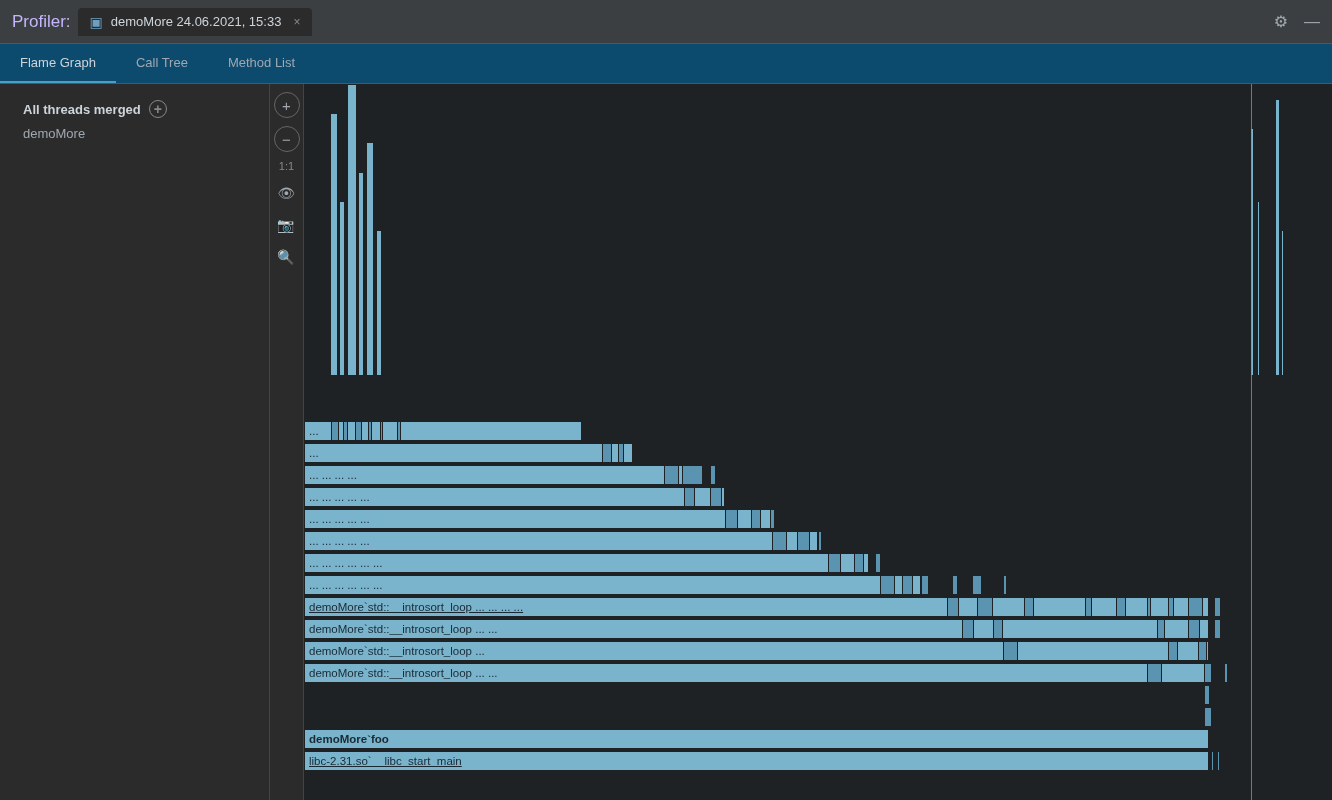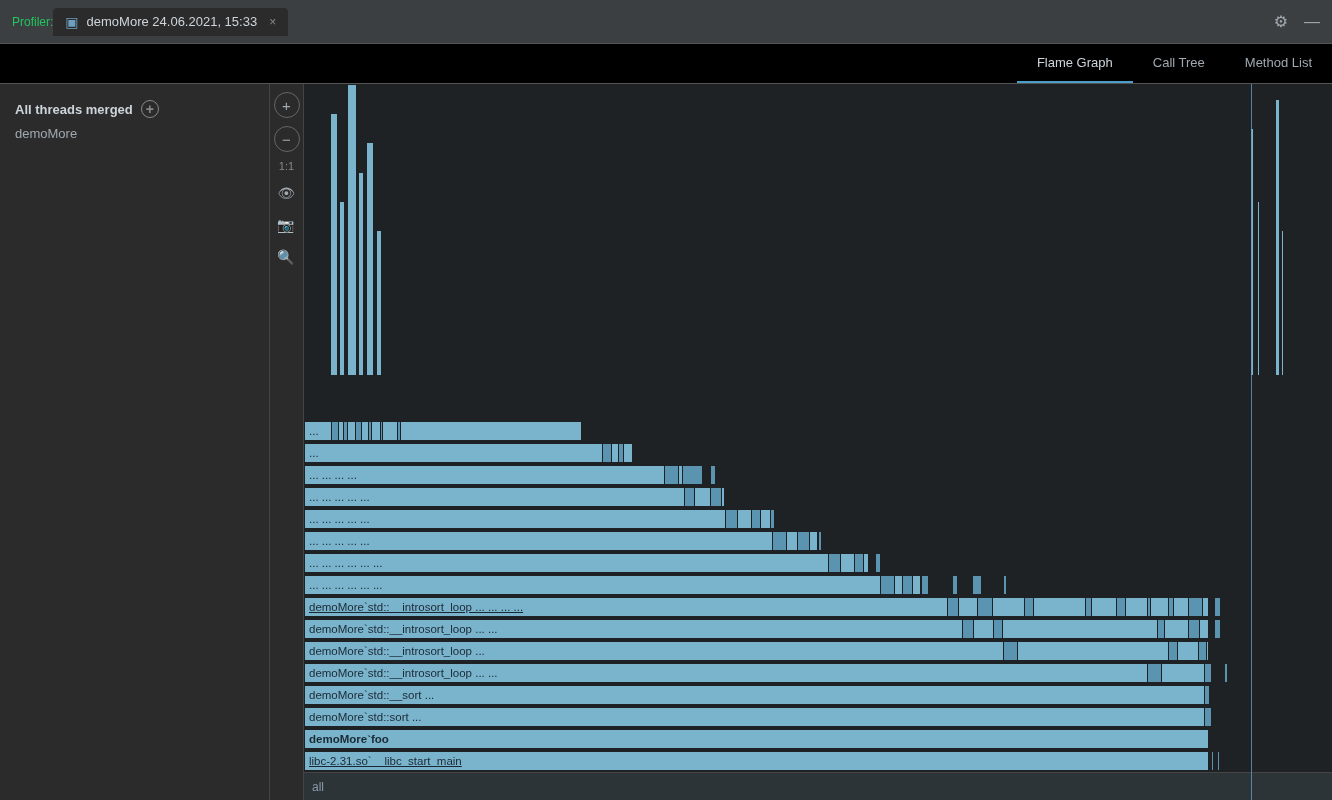--- a/index.html
+++ b/index.html
@@ -16,23 +16,23 @@
     
     #title-bar {
       display: flex;
       align-items: center;
       background: #3c3f41;
       height: 44px;
       padding: 0 12px;
       border-bottom: 1px solid #555;
     }
     #title-bar .profiler-label {
-      color: #22c55e;
-      margin-right: 0;
-      font-size: 12px;
+      color: #c4b5fd;
+      margin-right: 7px;
+      font-size: 17px;
     }
     #title-bar .tab-title {
       display: flex;
       align-items: center;
       background: #2b2b2b;
       border-radius: 4px 4px 0 0;
       padding: 6px 12px;
       color: #cdd4da;
       font-size: 13px;
       gap: 8px;
@@ -51,25 +51,24 @@
     #title-bar .gear-icon, #title-bar .minus-icon {
       color: #a0a8b0;
       font-size: 16px;
       margin-left: 16px;
       cursor: pointer;
     }
 
     
     #tab-bar {
       display: flex;
-      background: #000000;
+      background: #0c4a6e;
       border-bottom: 1px solid #555;
       height: 40px;
       align-items: stretch;
-      justify-content: flex-end;
     }
     .tab-item {
       display: flex;
       align-items: center;
       padding: 0 20px;
       cursor: pointer;
       color: #a0a8b0;
       font-size: 13px;
       border-bottom: 2px solid transparent;
     }
@@ -82,21 +81,21 @@
     #main {
       display: flex;
       height: calc(800px - 84px);
     }
 
     
     #sidebar {
       width: 270px;
       background: #2b2b2b;
       border-right: 1px solid #444;
-      padding: 12px 3px;
+      padding: 12px 11px;
       flex-shrink: 0;
     }
     .sidebar-title {
       display: flex;
       align-items: center;
       padding: 4px 12px;
       font-weight: bold;
       font-size: 13px;
       color: #cdd4da;
     }
@@ -394,36 +393,31 @@
             <div class="narrow-block" style="left: 84%; width: 1%; background: rgb(90, 148, 176); border: 1px solid rgb(30, 34, 36);"></div>
             <div class="narrow-block" style="left: 87%; width: 0.8%; background: rgb(90, 148, 176); border: 1px solid rgb(30, 34, 36);"></div>
           </div>
           <div class="flame-row" style="height: 22px;">
             <div class="flame-block" style="left: 0%; width: 88%;">demoMore`std::__introsort_loop   ...   ...</div>
             <div class="narrow-block" style="left: 82%; width: 1.5%; background: rgb(90, 148, 176); border: 1px solid rgb(30, 34, 36);"></div>
             <div class="narrow-block" style="left: 87.5%; width: 0.8%; background: rgb(90, 148, 176); border: 1px solid rgb(30, 34, 36);"></div>
             <div class="narrow-block" style="left: 89.5%; width: 0.4%; background: rgb(90, 148, 176); border: 1px solid rgb(30, 34, 36);"></div>
           </div>
           <div class="flame-row" style="height: 22px;">
-            <div class="flame-block" style="left: 0%; width: 88%;">demoMore`std::__sort   ...</div>
             <div class="narrow-block" style="left: 87.5%; width: 0.6%; background: rgb(90, 148, 176); border: 1px solid rgb(30, 34, 36);"></div>
           </div>
           <div class="flame-row" style="height: 22px;">
-            <div class="flame-block" style="left: 0%; width: 88%;">demoMore`std::sort   ...</div>
             <div class="narrow-block" style="left: 87.5%; width: 0.8%; background: rgb(90, 148, 176); border: 1px solid rgb(30, 34, 36);"></div>
           </div>
           <div class="flame-row" style="height: 22px; font-weight: bold;">
             <div class="flame-block" style="left: 0%; width: 88%;">demoMore`foo</div>
           </div>
           <div class="flame-row" style="height: 22px;">
             <div class="flame-block" style="left: 0%; width: 88%; text-decoration: underline;">libc-2.31.so`__libc_start_main</div>
             <div class="narrow-block" style="left: 88.2%; width: 0.3%; background: rgb(90, 148, 176); border: 1px solid rgb(30, 34, 36);"></div>
             <div class="narrow-block" style="left: 88.8%; width: 0.3%; background: rgb(90, 148, 176); border: 1px solid rgb(30, 34, 36);"></div>
           </div>
         </div>
 
-      <div class="flame-all">
-        <span>all</span>
-      </div>
     </div>
   </div>
 
 </div>
 
 </body></html>

